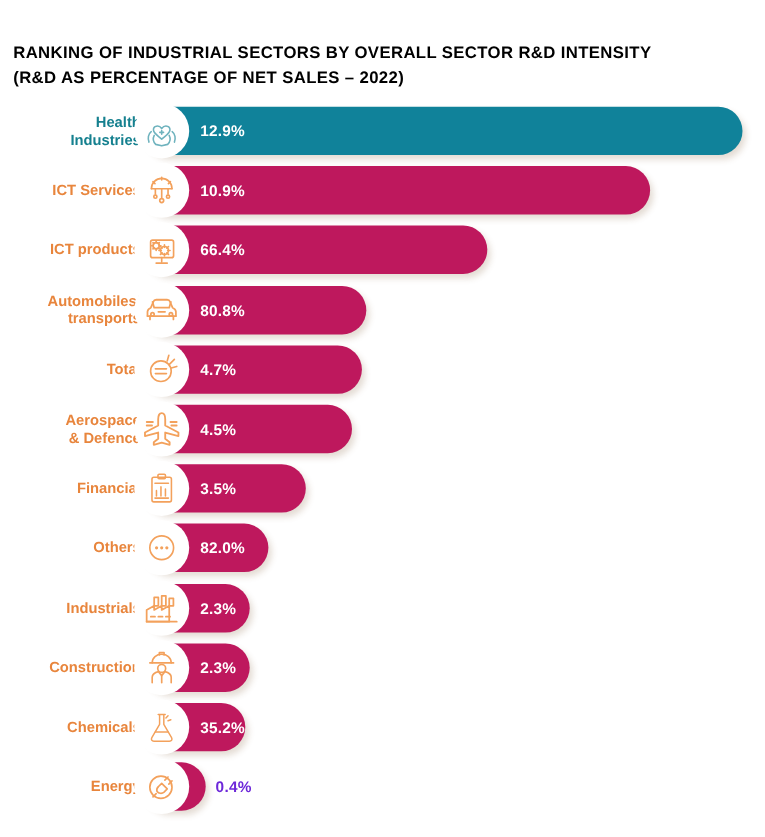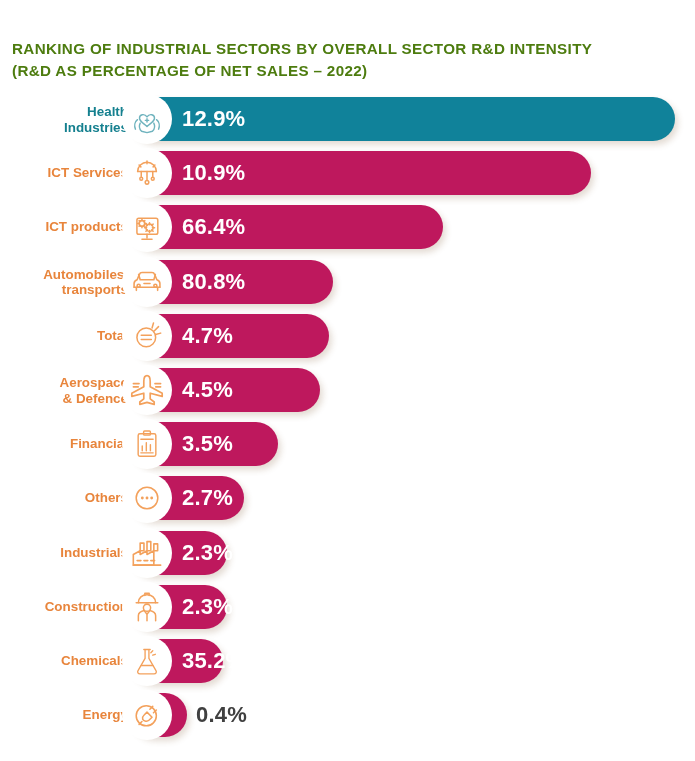--- a/index.html
+++ b/index.html
@@ -18,21 +18,21 @@
     width: 695px;
     height: 761px;
   }
 
   
   .chart-title {
     position: absolute;
     left: 12px;
     top: 38px;
     width: 660px;
-    color: #4d7c0f;
+    color: #000000;
     font-size: 15.2px;
     font-weight: bold;
     letter-spacing: 0.35px;
     line-height: 22px;
     text-transform: uppercase;
     white-space: pre-line;
   }
 
   
   .rows {
@@ -76,29 +76,29 @@
   }
   .row.is-highlight .bar { background: #10829A; }
 
   
   .bar-value {
     position: absolute;
     left: 52px;
     top: 50%;
     transform: translateY(-50%);
     color: #ffffff;
-    font-size: 22px;
+    font-size: 14px;
     font-weight: bold;
     letter-spacing: 0.2px;
     white-space: nowrap;
   }
   
   .row.value-outside .bar-value {
     left: auto;
-    color: #404040;
+    color: #6d28d9;
   }
 
   
   .badge {
     position: absolute;
     left: 122px;
     top: 50%;
     transform: translateY(-50%);
     width: 50px;
     height: 50px;
@@ -270,21 +270,21 @@
         <path d="M32 36 h36"></path>
       </g>
     </svg>
         </div>
 
   </div>
       <div class="row">
     <div class="row-label">Others</div>
 
     <div class="bar" style="width:114.06976744186048px;">
-      <span class="bar-value">2.7%</span>
+      <span class="bar-value">82.0%</span>
     </div>
 
     <div class="badge">
     <svg width="36" height="36" viewBox="0 0 100 100">
       <g class="icon-stroke">
         <circle cx="50" cy="50" r="30"></circle>
       </g>
       <g class="icon-fill">
         <circle cx="37" cy="50" r="4"></circle>
         <circle cx="50" cy="50" r="4"></circle>

